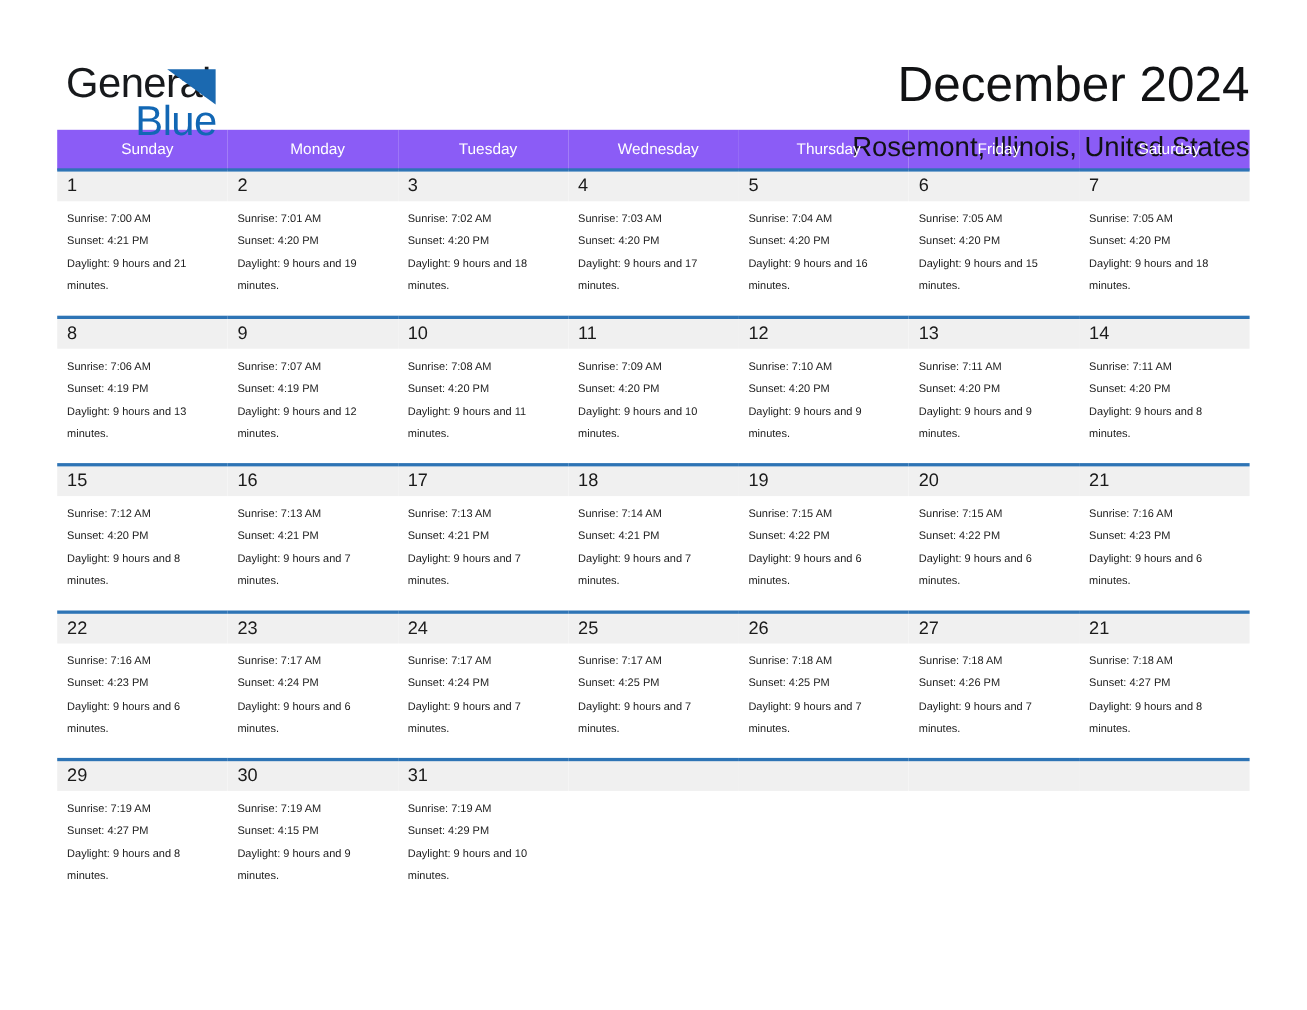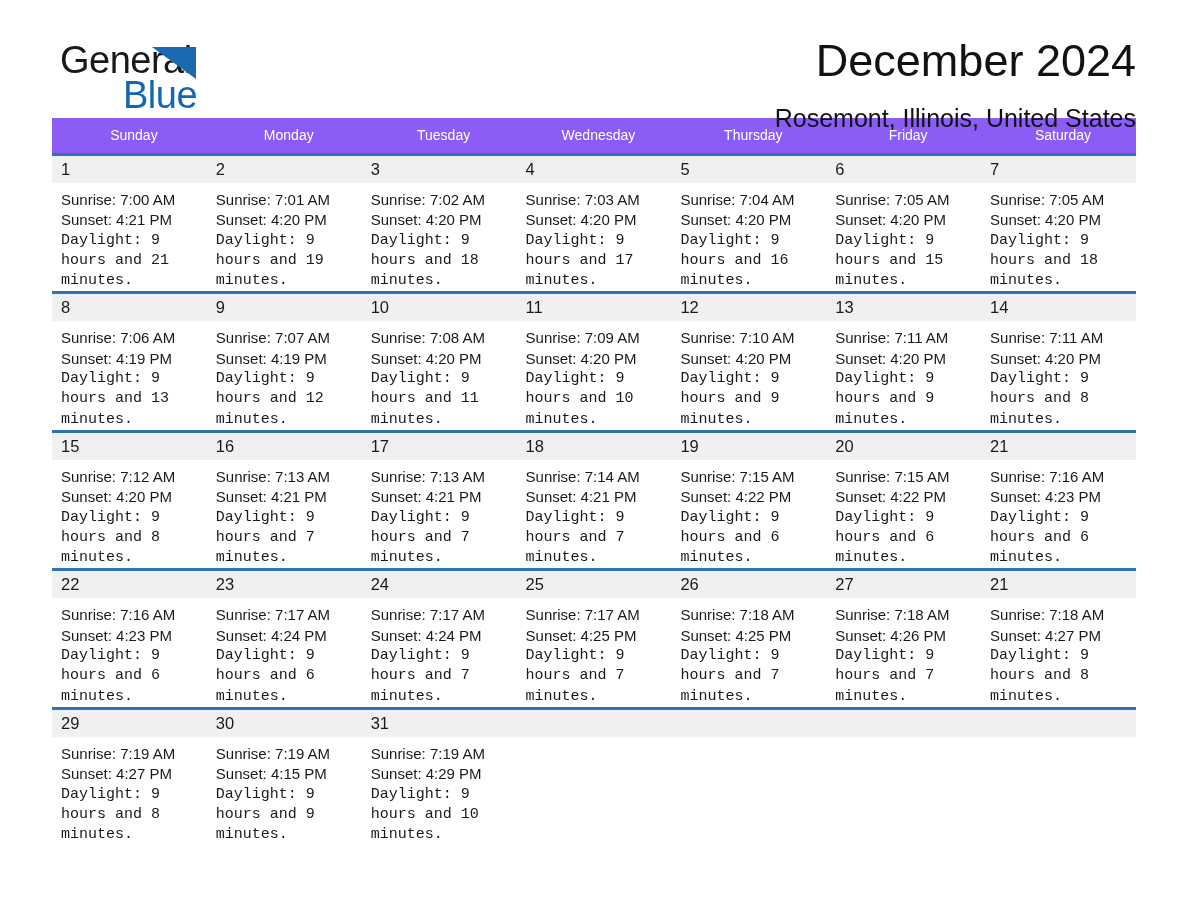--- a/index.html
+++ b/index.html
@@ -21,21 +21,21 @@
     height: 918px;
     box-sizing: border-box;
     padding: 0 52px;
   }
 
   
   .header {
     display: flex;
     align-items: flex-start;
     justify-content: flex-end;
-    padding-top: 32px;
+    padding-top: 48px;
     height: 92px;
     box-sizing: border-box;
   }
   .brand {
     position: relative;
     width: 200px;
     height: 84px;
     flex: 0 0 auto;
   }
   .brand-general {
@@ -129,26 +129,26 @@
     height: 27px;
     line-height: 27px;
     padding-left: 9px;
     font-size: 16.5px;
     color: #1a1a1a;
     box-sizing: border-box;
   }
   .daynum-band.empty { color: transparent; }
   .cell-body {
     padding: 7px 6px 0 9px;
-    font-size: 15px;
+    font-size: 10px;
     line-height: 20.3px;
     color: #1a1a1a;
   }
   .cell-body div { white-space: nowrap; }
-  .cell-body .daylight-line { white-space: normal; font-family: Liberation Mono, monospace; }
+  .cell-body .daylight-line { white-space: normal; }
 </style>
 </head>
 <body>
 
 <div class="page">
 
   <div class="header">
 
     <div class="brand">
       <div class="brand-general">General</div>

